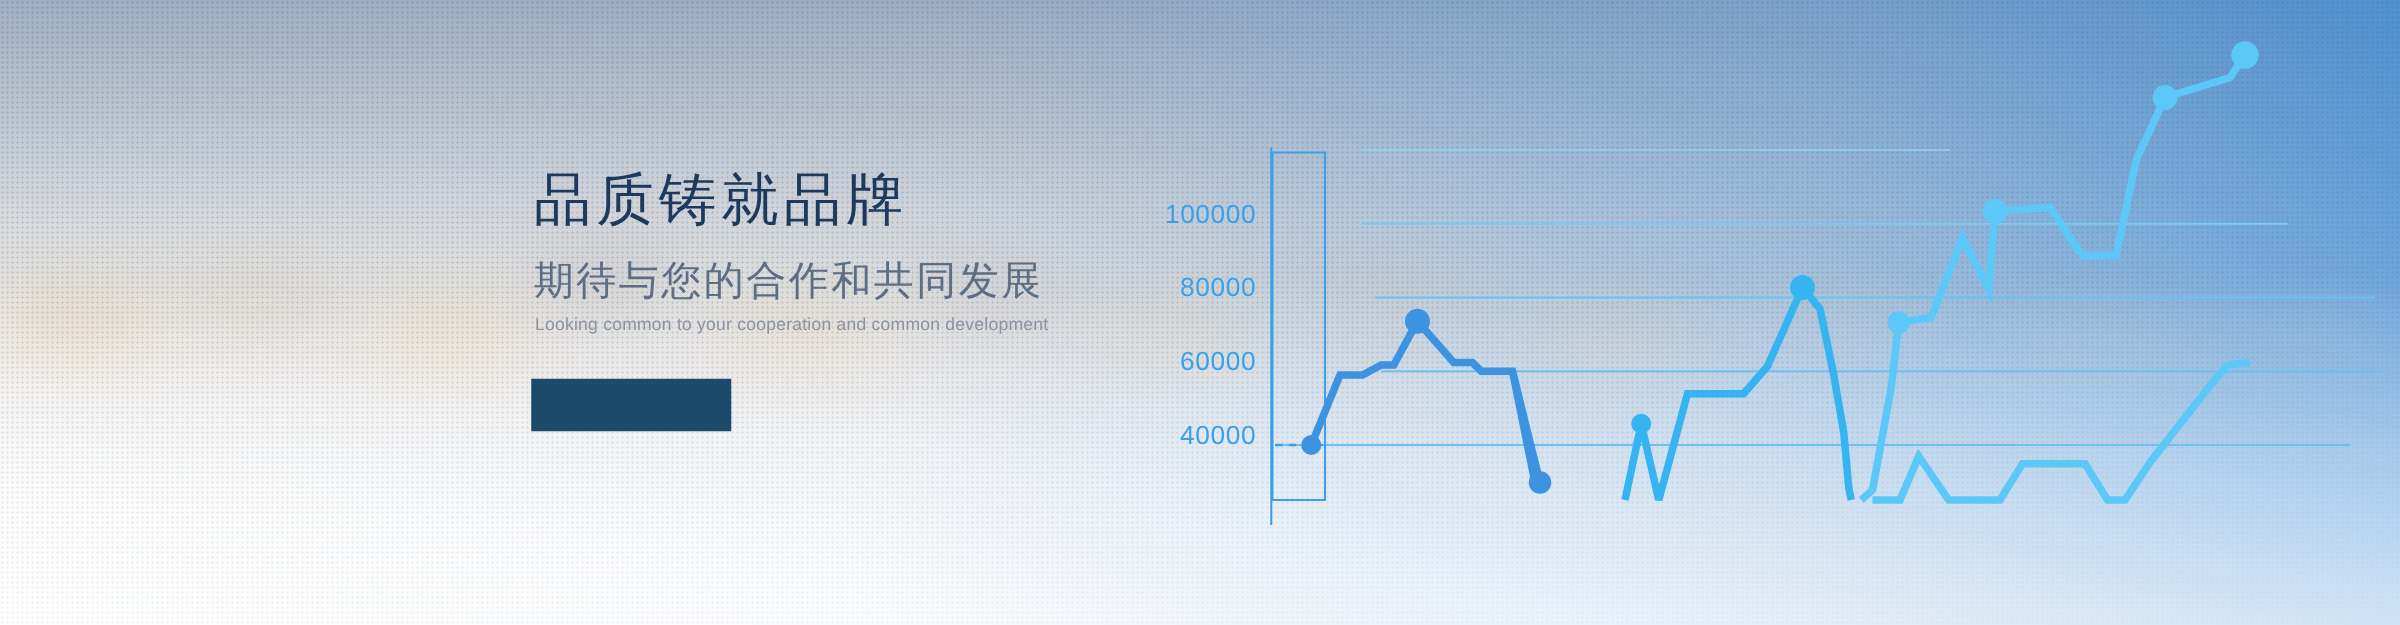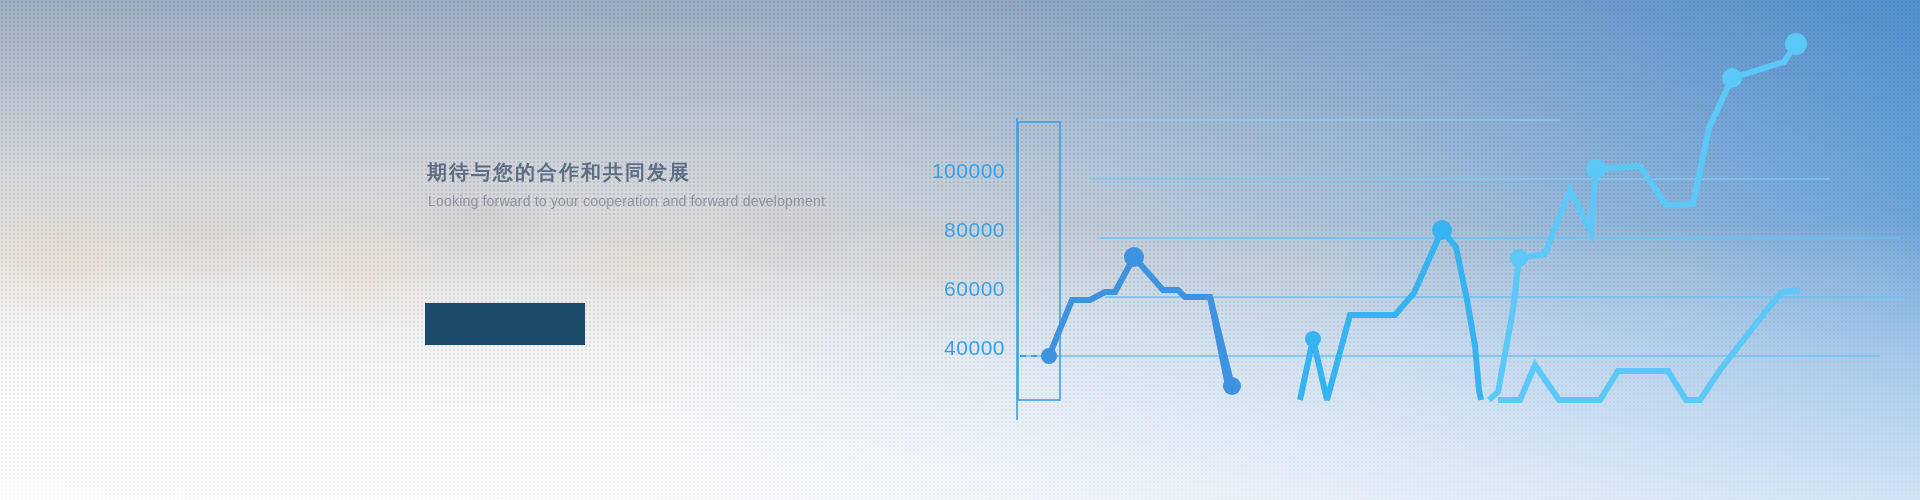--- a/index.html
+++ b/index.html
@@ -94,25 +94,25 @@
     font-size: 46px;
     line-height: 1.0;
     letter-spacing: 4px;
     color: #1d3a5c;
     font-weight: 400;
     margin: 0;
     white-space: nowrap;
   }
   .subhead {
     margin: 26px 0 0 0;
-    font-size: 20px;
+    font-size: 32px;
     line-height: 1.0;
     letter-spacing: 2px;
     color: #5d6e84;
-    font-weight: 700;
+    font-weight: 400;
     white-space: nowrap;
   }
   .subhead-en {
     margin: 12px 0 0 1px;
     font-size: 14px;
     line-height: 1.0;
     letter-spacing: 0.2px;
     color: #8b93a1;
     font-weight: 400;
     white-space: nowrap;
@@ -220,19 +220,20 @@
                           1770,306 1782,292"></polyline>
       </g>
 
       <g>
         <polyline fill="none" stroke="#5cc8f7" stroke-width="6" points="1782,292 1800,290"></polyline>
       </g>
     </svg>
   </div>
 
   <div class="text-block">
+    <h1 class="headline">品质铸就品牌</h1>
     <div class="subhead">期待与您的合作和共同发展</div>
-    <div class="subhead-en">Looking forward to your cooperation and forward development</div>
+    <div class="subhead-en">Looking common to your cooperation and common development</div>
   </div>
 
   <button class="cta-button"></button>
 
 </div>
 
 </body></html>

